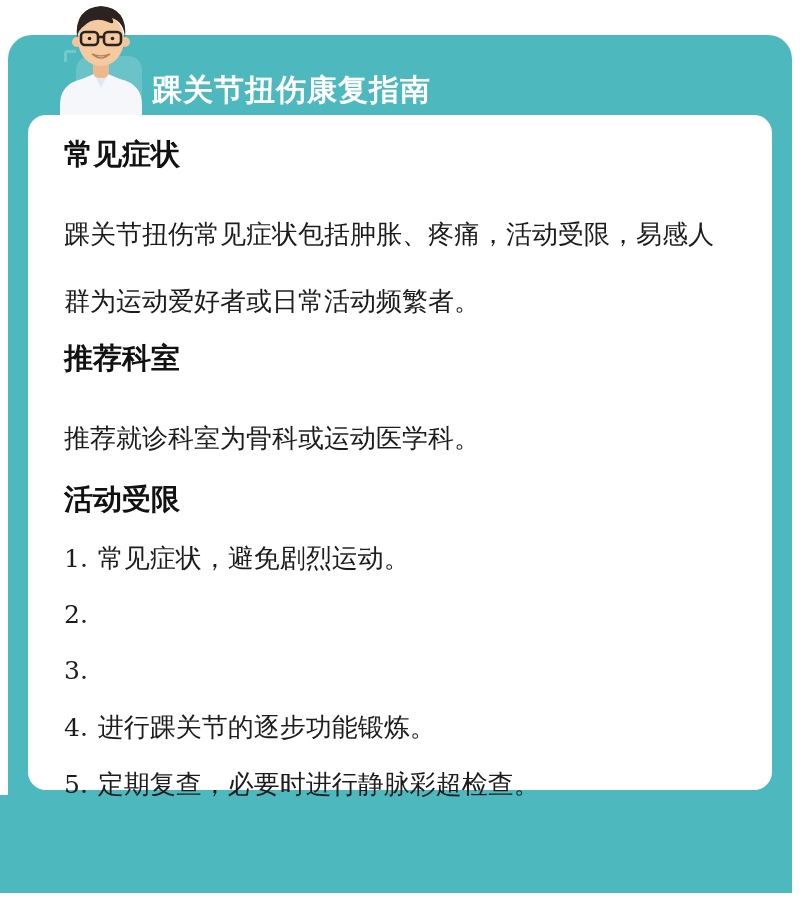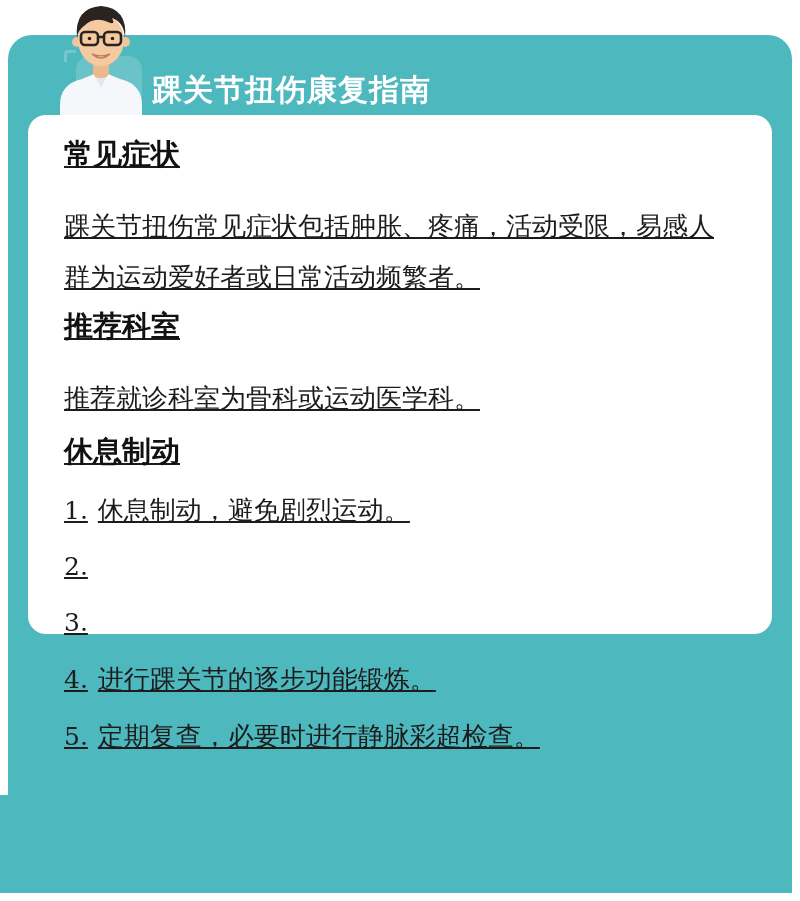--- a/index.html
+++ b/index.html
@@ -43,34 +43,33 @@
   
   .avatar{position:absolute;left:50px;top:2px;width:102px;height:118px;}
   
   .page-title{
     position:absolute;left:152px;top:70px;
     font-size:30px;font-weight:700;color:#ffffff;
     letter-spacing:1px;white-space:nowrap;
   }
   
   .card{
-    position:absolute;left:28px;top:115px;right:28px;height:519px;
+    position:absolute;left:28px;top:115px;right:28px;height:675px;
     background:var(--card-bg,#ffffff);
     border-radius:18px;
     padding:20px 36px 16px 36px;
     color:var(--text,#1c1c1c);
-    text-decoration:underline;
   }
   .card h2{
     font-size:29px;line-height:38px;font-weight:700;color:#111;
   }
   .card h2.h-mid{margin-top:4px;}
   .card h2.h-mid2{margin-top:8px;}
   .card p{
-    font-size:26px;line-height:51px;margin-top:28px;color:var(--text,#1c1c1c);
+    font-size:26px;line-height:67px;margin-top:28px;color:var(--text,#1c1c1c);
   }
   .kp-list{list-style:none;margin-top:4px;}
   .kp-item{
     font-size:26px;line-height:32px;margin-top:24px;
     display:flex;align-items:baseline;color:var(--text,#1c1c1c);
   }
   .kp-num{
     font-family:"DejaVu Serif","Liberation Serif",serif;
     font-size:25px;margin-right:10px;flex:0 0 auto;
   }
@@ -120,25 +119,25 @@
 
 <div class="page-title">踝关节扭伤康复指南</div>
 
 <div class="card">
   <h2>常见症状</h2>
   <p>踝关节扭伤常见症状包括肿胀、疼痛，活动受限，易感人群为运动爱好者或日常活动频繁者。</p>
 
   <h2 class="h-mid">推荐科室</h2>
   <p>推荐就诊科室为骨科或运动医学科。</p>
 
-  <h2 class="h-mid2">休息制动</h2>
+  <h2 class="h-mid2">活动受限</h2>
   <ol class="kp-list">
     <li class="kp-item">
       <span class="kp-num">1.</span>
-      <span class="kp-text">休息制动，避免剧烈运动。</span>
+      <span class="kp-text">常见症状，避免剧烈运动。</span>
     </li>
     <li class="kp-item">
       <span class="kp-num">2.</span>
     </li>
     <li class="kp-item">
       <span class="kp-num">3.</span>
     </li>
     <li class="kp-item">
       <span class="kp-num">4.</span>
       <span class="kp-text">进行踝关节的逐步功能锻炼。</span>

